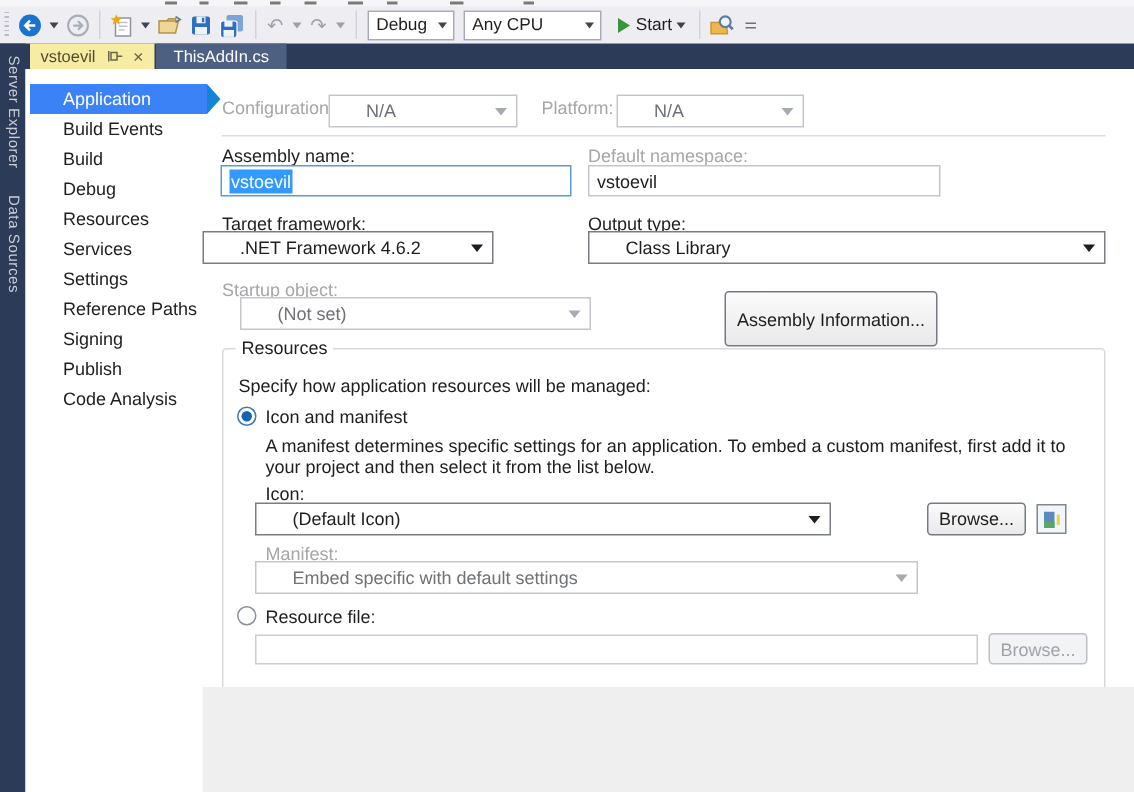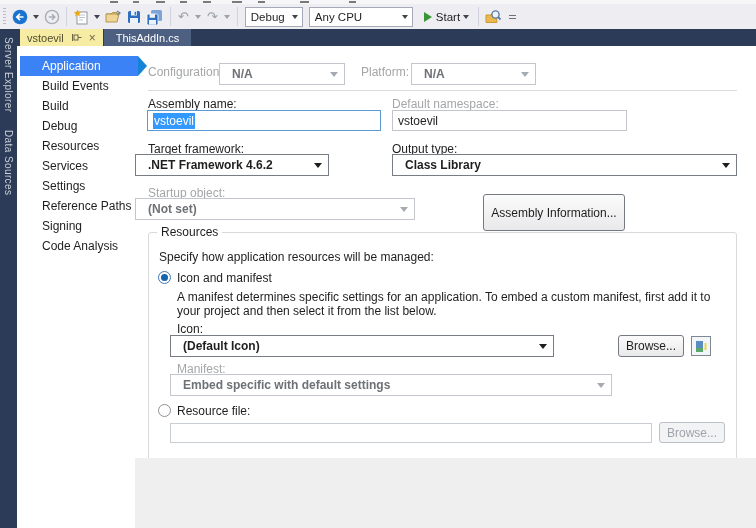--- a/index.html
+++ b/index.html
@@ -54,22 +54,22 @@
                   border-top:10px solid transparent; border-bottom:10px solid transparent;
                   border-left:9px solid #1584d8; }
 
   
   .form-panel { position:absolute; left:135px; top:46px; width:621px; height:412px; background:#fff;
                 font-size:12px; color:#1e1e1e; }
   .bottom-gray { position:absolute; left:135px; top:458px; right:0; bottom:0; background:#efefef; }
   .lbl { position:absolute; white-space:nowrap; }
   .lbl.dim { color:#a4a6a8; }
   .combo { position:absolute; height:22px; background:#fff; border:1px solid #787d85;
-           display:flex; align-items:center; justify-content:space-between; padding-left:12px;
-           white-space:nowrap; overflow:hidden;font-weight:bold; }
+           display:flex; align-items:center; justify-content:space-between; padding-left:24px;
+           white-space:nowrap; overflow:hidden; }
   .combo .dd { width:0; height:0; border-left:4px solid transparent; border-right:4px solid transparent;
                border-top:5px solid #1e1e1e; margin-right:6px; flex:none; }
   .combo.disabled { border-color:#c3c7cd; color:#6e7175; }
   .combo.disabled .dd { border-top-color:#a6abb2; }
   .tbox { position:absolute; height:21px; background:#fff; border:1px solid #c2c6cc;
           display:flex; align-items:center; padding-left:5px; white-space:nowrap; overflow:hidden; }
   .tbox.focused { border-color:#5b9bd5; }
   .tbox .seltxt { background:#3399ff; color:#fff; padding:1px 1px; }
   .hline { position:absolute; height:1px; background:#dcdcdc; }
   .btn { position:absolute; border:1px solid #757a82; border-radius:3px; color:#1e1e1e;
@@ -168,21 +168,21 @@
       <span class="undoredo">↷</span>
     </div>
     <span class="caret dim"></span>
 
     <div class="sep"></div>
 
     <div class="tcombo" style="width:58px">
       <span>Debug</span>
       <span class="caret"></span>
     </div>
-    <div class="tcombo" style="width:104px">
+    <div class="tcombo" style="width:92px">
       <span>Any CPU</span>
       <span class="caret"></span>
     </div>
 
     <div class="tbtn">
       <span class="play"></span>
       <span>Start</span>
       <span class="caret"></span>
     </div>
 
@@ -227,20 +227,21 @@
   <div class="nav-panel">
     <div class="nav-item sel">Application</div>
     <div class="nav-item">Build Events</div>
     <div class="nav-item">Build</div>
     <div class="nav-item">Debug</div>
     <div class="nav-item">Resources</div>
     <div class="nav-item">Services</div>
     <div class="nav-item">Settings</div>
     <div class="nav-item">Reference Paths</div>
     <div class="nav-item">Signing</div>
+    <div class="nav-item">Publish</div>
     <div class="nav-item">Code Analysis</div>
   </div>
 
   <div class="form-panel">
 
     <span class="lbl dim" style="left:13px;top:19px">Configuration:</span>
     <div class="combo disabled" style="left:84px;top:17px;width:126px">
       <span>N/A</span>
       <span class="dd"></span>
     </div>
@@ -268,21 +269,21 @@
       <span class="dd"></span>
     </div>
 
     <span class="lbl" style="left:257px;top:96px">Output type:</span>
     <div class="combo" style="left:257px;top:108px;width:345px">
       <span>Class Library</span>
       <span class="dd"></span>
     </div>
 
     <span class="lbl dim" style="left:13px;top:140px">Startup object:</span>
-    <div class="combo disabled" style="left:0;top:152px;width:280px">
+    <div class="combo disabled" style="left:25px;top:152px;width:234px">
       <span>(Not set)</span>
       <span class="dd"></span>
     </div>
 
     <div class="btn" style="left:348px;top:148px;width:142px;height:37px">Assembly Information...</div>
 
     <div class="group" style="left:13px;top:186px;width:589px;height:251px">
       <span class="legend">Resources</span>
 
       <span class="lbl" style="left:10px;top:17px">Specify how application resources will be managed:</span>

